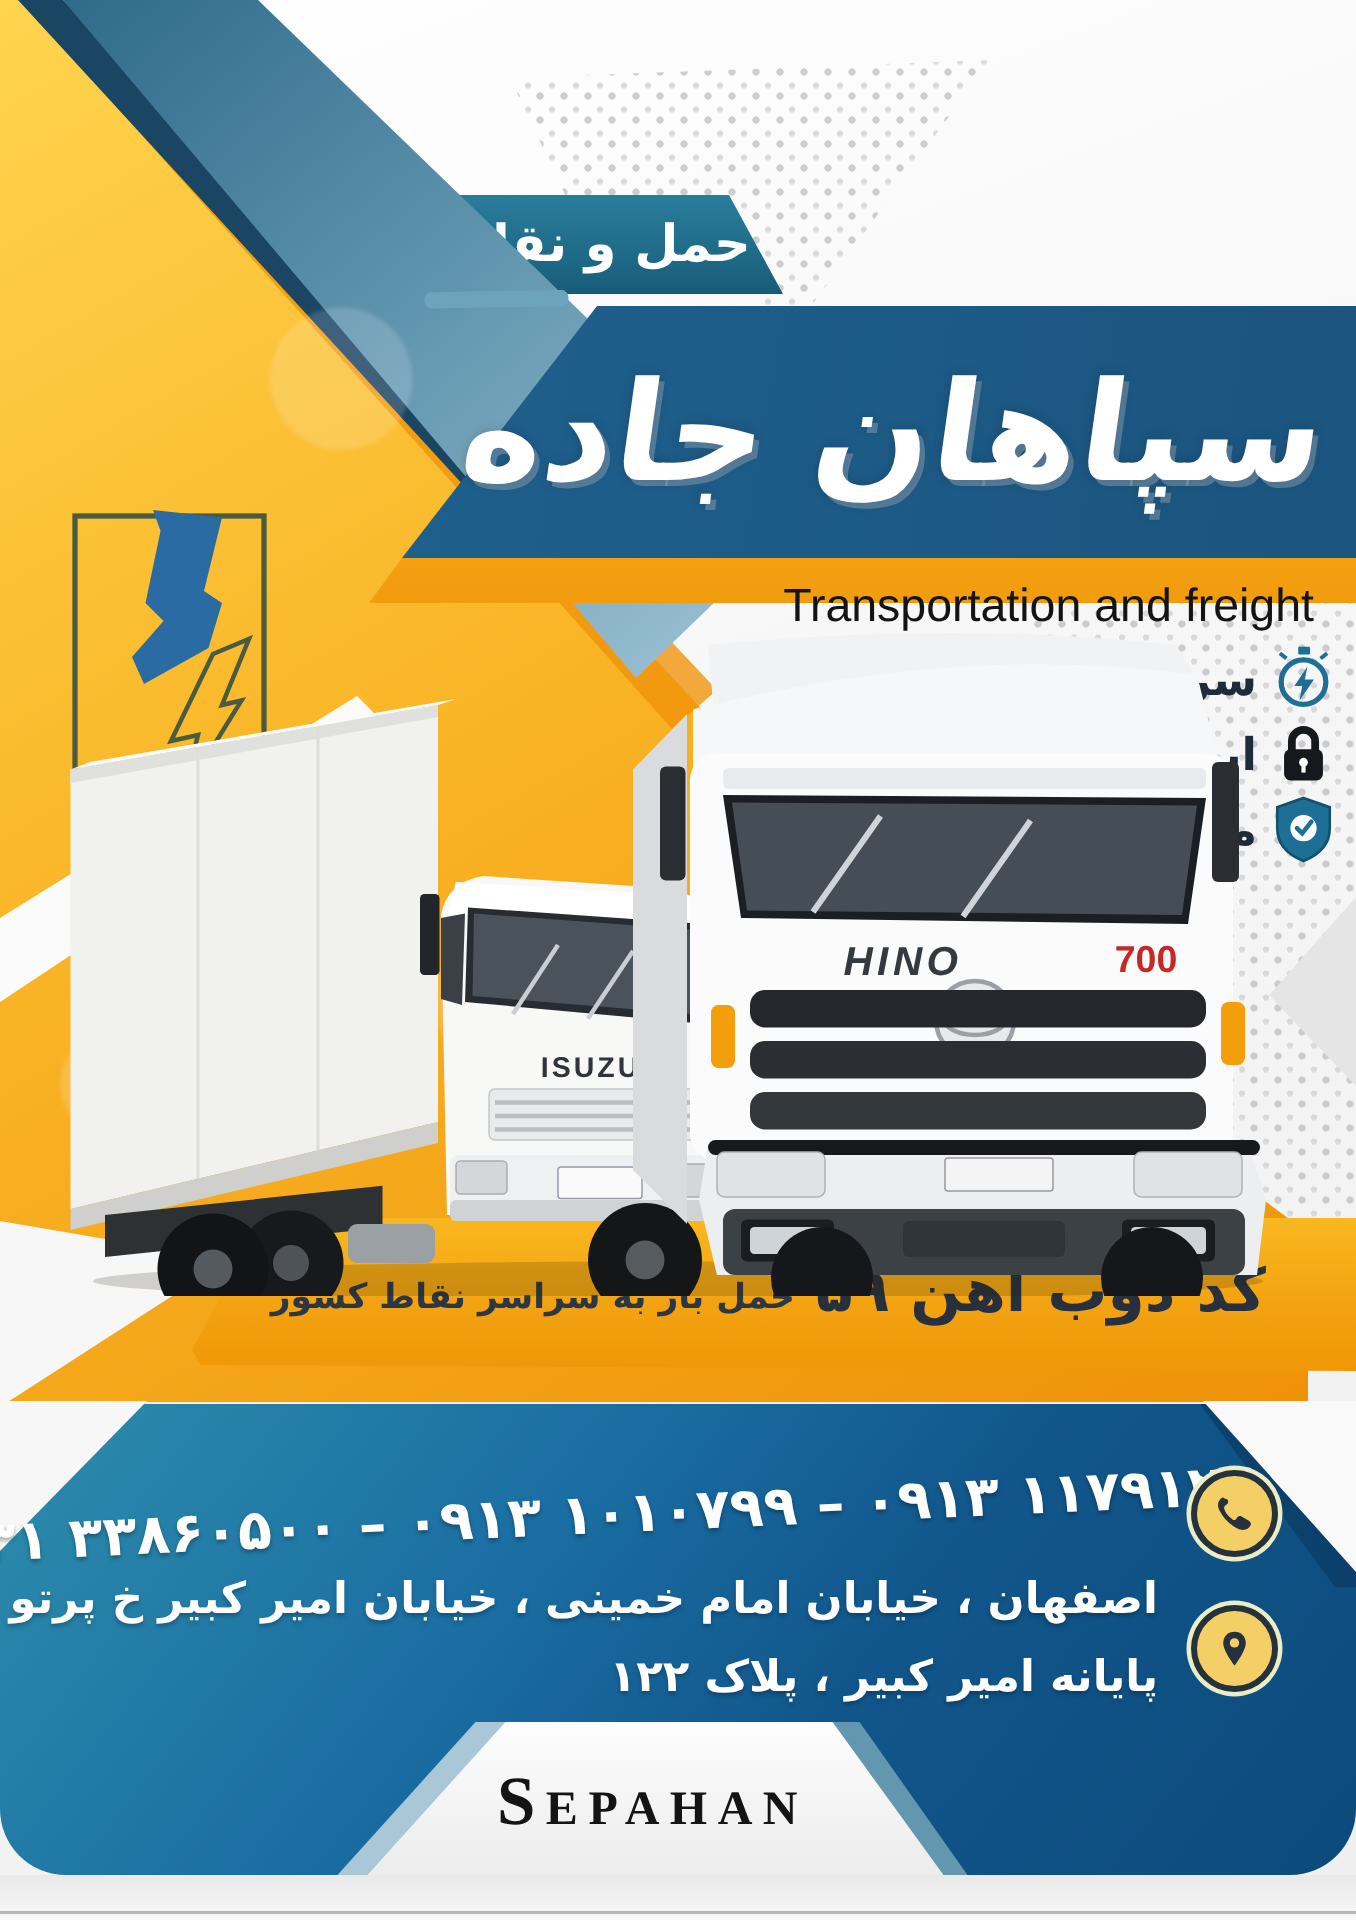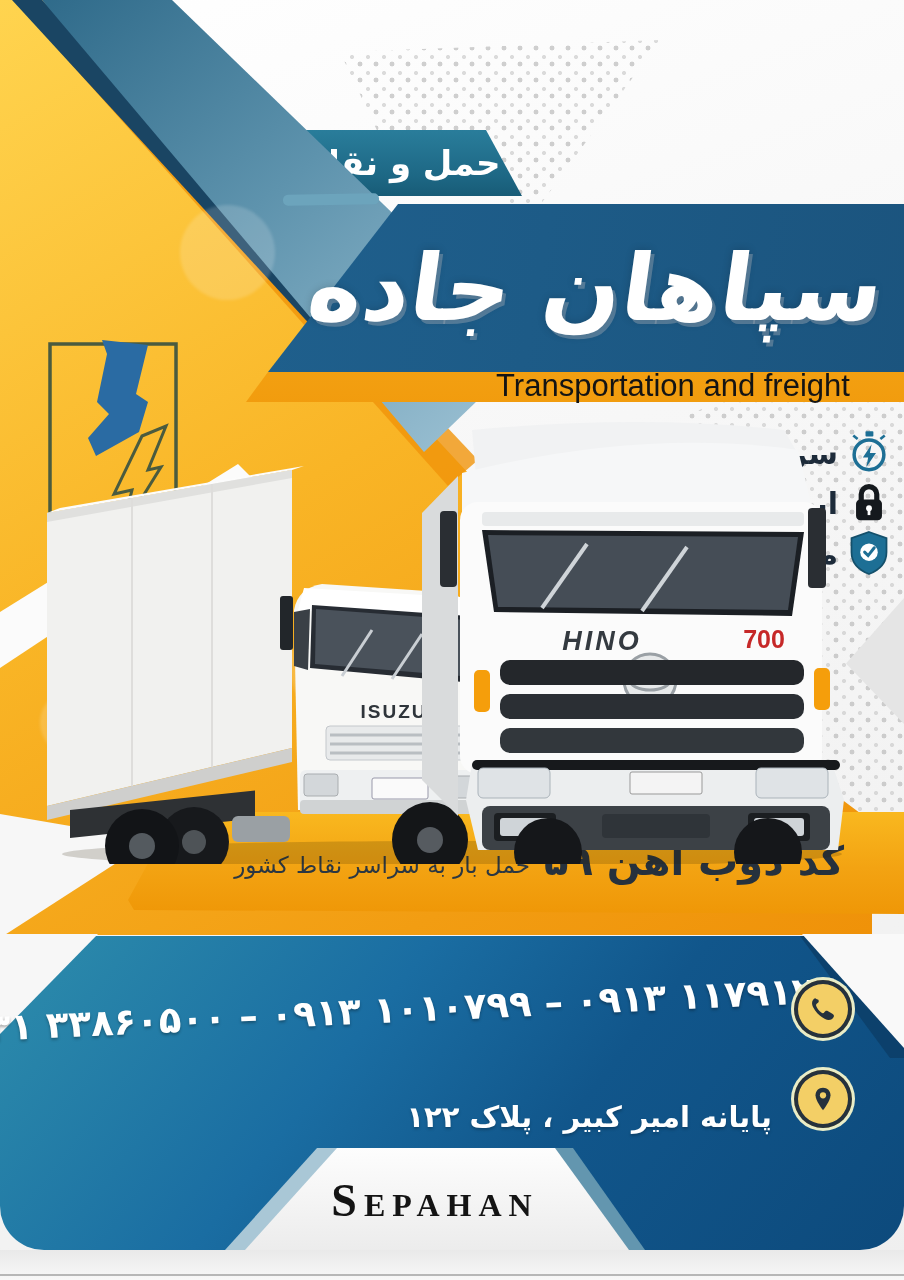--- a/index.html
+++ b/index.html
@@ -48,38 +48,38 @@
   
   #title-band{left:0;top:0;width:904px;height:420px;
         background:linear-gradient(100deg,#216492 0%,#1d5b87 60%,#1b547e 100%);
         clip-path:polygon(398px 204px,904px 204px,904px 372px,268px 372px);}
   #orange-strip{left:0;top:0;width:904px;height:420px;
         background:linear-gradient(180deg,#ffc937 0%,#f19a0c 100%);
         clip-path:polygon(268px 372px,904px 372px,904px 402px,246px 402px);}
   #title-fa{left:310px;top:212px;width:572px;height:152px;display:flex;align-items:center;justify-content:center;
         color:#ffffff;font-size:92px;font-weight:bold;direction:rtl;transform:skewX(-8deg);
         text-shadow:4px 4px 0 rgba(150,165,178,.45),0 0 8px rgba(0,0,0,.18);white-space:nowrap;}
-  #title-en{left:470px;top:368px;width:406px;text-align:center;color:#141414;font-size:31px;
+  #title-en{left:470px;top:386px;width:406px;text-align:right;color:#141414;font-size:31px;
         font-family:"Liberation Sans","DejaVu Sans",sans-serif;}
 
   
   #features{right:14px;top:430px;width:220px;direction:rtl;}
   .feat-row{display:flex;align-items:center;gap:10px;height:46px;margin-bottom:4px;justify-content:flex-start;}
   .feat-label{color:#1d2b3a;font-size:30px;font-weight:bold;white-space:nowrap;}
   .feat-ic{width:42px;height:46px;flex:0 0 auto;display:flex;align-items:center;justify-content:center;}
 
   
   #trucks{left:42px;top:418px;width:820px;height:446px;}
 
   
   #code-band{left:0;top:812px;width:904px;height:102px;
         background:linear-gradient(180deg,#f9b81f 0%,#f3a312 55%,#ef9707 100%);
         clip-path:polygon(176px 0px,904px 0px,904px 102px,134px 98px,128px 88px);}
   #code-label{right:60px;top:838px;color:#26313d;font-size:40px;font-weight:bold;direction:rtl;white-space:nowrap;}
-  #code-tagline{left:240px;top:852px;width:290px;text-align:left;color:#2b3742;font-size:23px;font-weight:normal;direction:rtl;white-space:nowrap;}
+  #code-tagline{left:240px;top:852px;width:290px;text-align:left;color:#2b3742;font-size:23px;font-weight:bold;direction:rtl;white-space:nowrap;}
 
   
   #panel{left:0;top:936px;width:904px;height:314px;border-radius:44px;
         background:linear-gradient(128deg,#2d8dac 0%,#1a6da2 38%,#11568b 62%,#0d4a7c 100%);}
   #panel-shade-tr{left:798px;top:936px;width:106px;height:122px;background:#0b3a63;opacity:.7;
         clip-path:polygon(2px 0px,30px 0px,106px 94px,106px 122px,92px 122px);}
   #panel-cut-tr{left:802px;top:934px;width:102px;height:114px;background:#f9f9f9;
         clip-path:polygon(0 0,100% 0,100% 100%);}
   #panel-cut-tl{left:0;top:934px;width:98px;height:100px;background:#f7f7f7;
         clip-path:polygon(0 0,100% 0,0 100%);}
@@ -270,20 +270,21 @@
   <div class="abs" id="panel-shade-tr"></div>
   <div class="abs" id="panel-cut-tr"></div>
   <div class="abs" id="panel-cut-tl"></div>
 
   <div class="abs" id="phones">۰۳۱ ۳۳۸۶۰۵۰۰ – ۰۹۱۳ ۱۰۱۰۷۹۹ – ۰۹۱۳ ۱۱۷۹۱۲۴</div>
   <div class="abs contact-ic" id="phone-ic">
     <svg width="32" height="32" viewBox="0 0 48 48">
       <path d="M12,8 C8,10 6,15 9,21 C13,29 19,35 27,39 C33,42 38,40 40,36 C41,34 40,32 38,31 L31,27 C29,26 27,27 26,29 C25,31 23,31 21,29 C18,27 15,23 14,20 C13,18 14,16 16,15 C18,14 18,12 17,10 L14,9 C13,8 12.5,7.8 12,8 Z" fill="#25313d"></path>
     </svg>
   </div>
+  <div class="abs" id="addr1">اصفهان ، خیابان امام خمینی ، خیابان امیر کبیر خ پرتو</div>
   <div class="abs" id="addr2">پایانه امیر کبیر ، پلاک ۱۲۲</div>
   <div class="abs contact-ic" id="pin-ic">
     <svg width="30" height="30" viewBox="0 0 48 48">
       <path d="M24,6 c-7,0 -12,5 -12,12 c0,9 12,24 12,24 s12,-15 12,-24 c0,-7 -5,-12 -12,-12 z" fill="#25313d"></path>
       <circle cx="24" cy="18" r="5" fill="#f3cf66"></circle>
     </svg>
   </div>
 
   <div class="abs" id="trapezoid">
     <div id="trap-bevel-l"></div>

